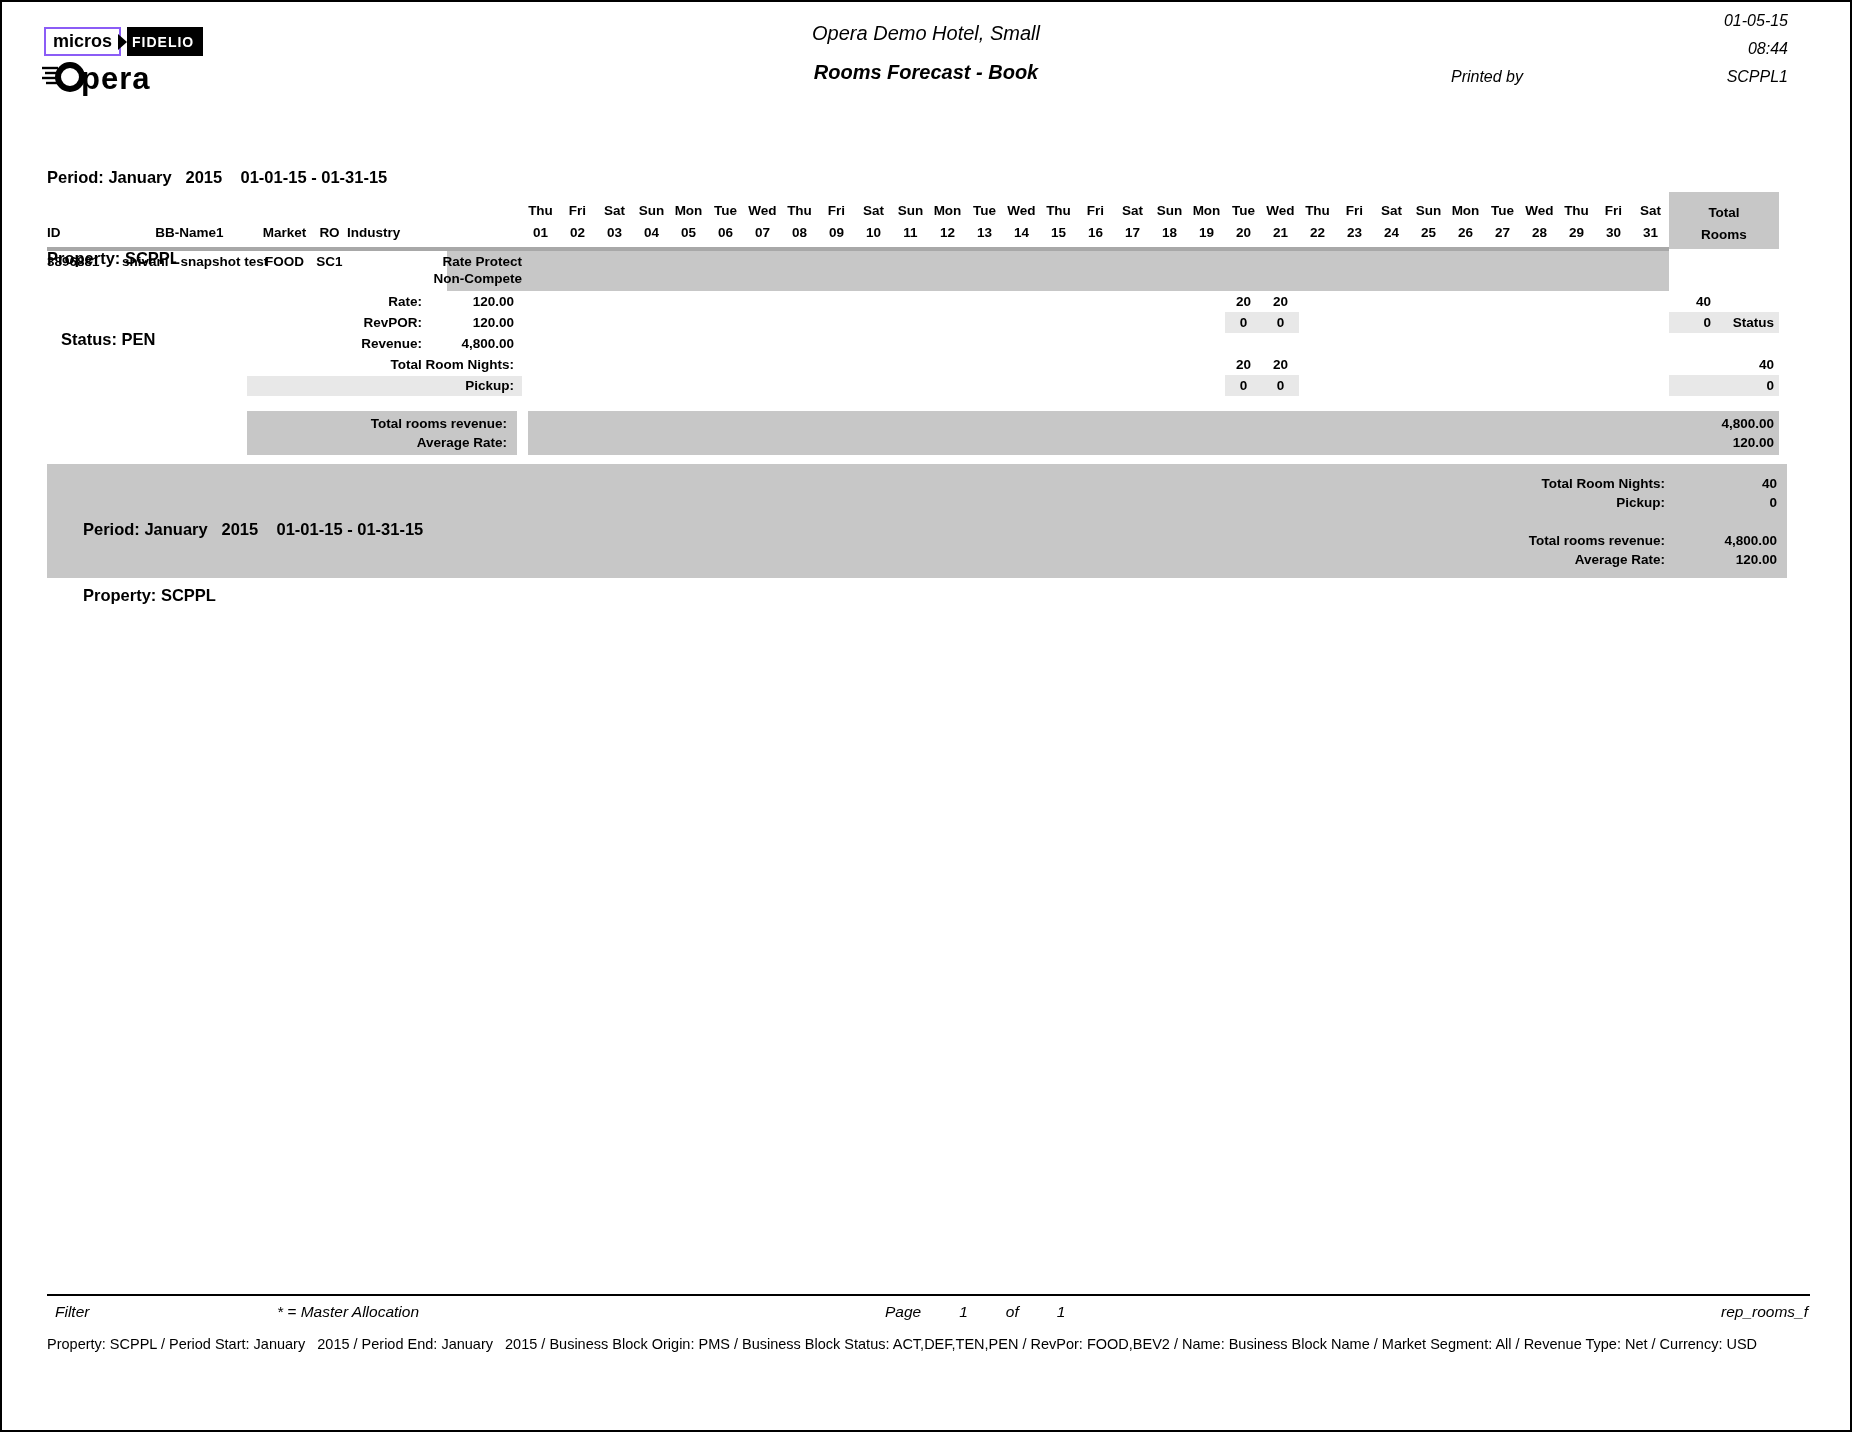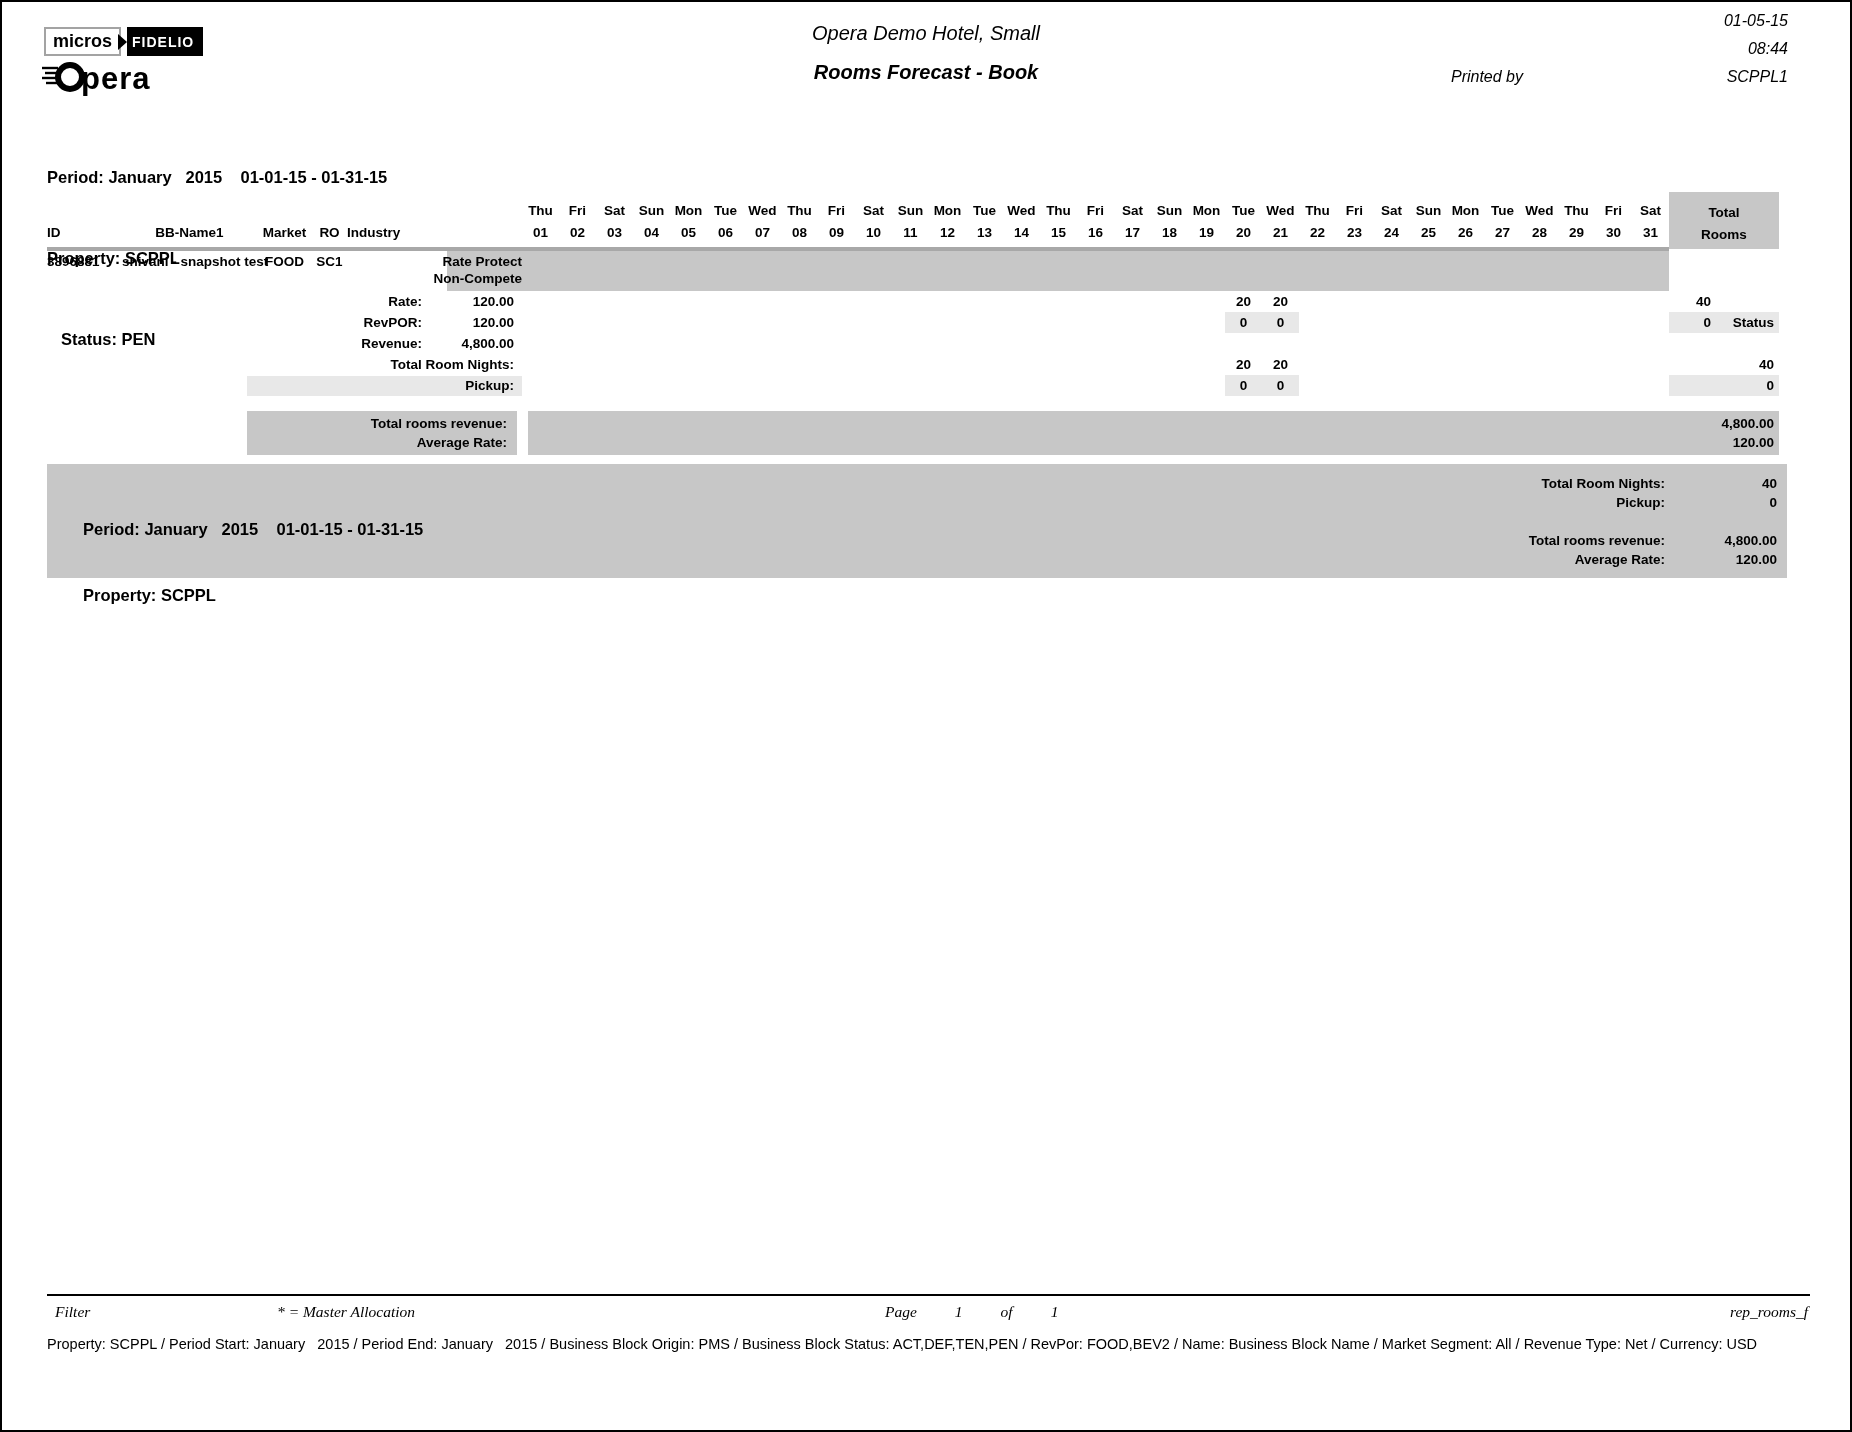--- a/index.html
+++ b/index.html
@@ -8,21 +8,21 @@
     width:1852px;height:1432px;
     box-sizing:border-box;
     border:2px solid #000;
     background:#fff;
     font-family:"Liberation Sans", sans-serif;
     color:#000;
     overflow:hidden;
   }
   
   .mf-logo{position:absolute;left:42px;top:25px;display:flex;align-items:stretch;font-weight:700;}
-  .mf-micros{border:2px solid #a3a3a3;background:#fff;color:#000;padding:1px 7px 2px 7px;font-size:18px;line-height:22px;}
+  .mf-micros{border:2px solid #8b5cf6;background:#fff;color:#000;padding:1px 7px 2px 7px;font-size:18px;line-height:22px;}
   .mf-arrow{width:0;height:0;border-left:9px solid #000;border-top:8px solid transparent;border-bottom:8px solid transparent;align-self:center;margin-left:-3px;}
   .mf-fidelio{background:#000;color:#fff;padding:5px 9px 4px 5px;font-size:14px;letter-spacing:1px;display:flex;align-items:center;}
   .opera-logo{position:absolute;left:40px;top:56px;display:flex;align-items:flex-end;}
   .opera-logo .o-text{font-size:31px;font-weight:700;letter-spacing:1px;margin-left:-7px;line-height:34px;}
   .hc{position:absolute;left:0;right:0;top:20px;text-align:center;}
   .hc .hotel{font-size:20px;font-style:italic;font-weight:400;}
   .hc .rtitle{font-size:20px;font-style:italic;font-weight:700;margin-top:16px;}
   .hinfo{position:absolute;font-style:italic;font-size:16px;font-weight:400;}
   .h-date{right:62px;top:10px;}
   .h-time{right:62px;top:38px;}
@@ -59,21 +59,21 @@
   .bandfill{margin-left:6px;background:#c7c7c7;text-align:right;padding:3px 5px 3px 0;line-height:19px;}
   
   .summary{position:absolute;left:45px;top:462px;width:1740px;height:114px;background:#c7c7c7;box-sizing:border-box;padding:10px 10px 0 36px;display:flex;justify-content:space-between;font-weight:700;}
   .summary .s-left{font-size:16.5px;line-height:22px;white-space:pre;}
   .summary .s-right{width:460px;font-size:13.5px;}
   .summary .sline{display:flex;height:19px;line-height:19px;}
   .summary .sline .sl-lbl{flex:1;text-align:right;}
   .summary .sline .sl-val{width:112px;text-align:right;}
   
   .footer-line{position:absolute;left:45px;width:1763px;top:1292px;border-top:2px solid #000;}
-  .footer-row{position:absolute;left:45px;width:1763px;top:1301px;height:24px;font-style:italic;font-size:15.5px;font-weight:400;font-family:Liberation Serif, serif;}
+  .footer-row{position:absolute;left:45px;width:1763px;top:1301px;height:24px;font-style:italic;font-size:15.5px;font-weight:400;}
   .f-filter{position:absolute;left:8px;}
   .f-master{position:absolute;left:230px;}
   .f-page{position:absolute;left:838px;}
   .f-page span{margin-right:38px;}
   .f-code{position:absolute;right:2px;}
   .filter-text{position:absolute;left:45px;top:1332px;width:1768px;font-size:14.5px;font-weight:400;line-height:20px;white-space:pre-wrap;}
 </style>
 </head>
 <body>
 

